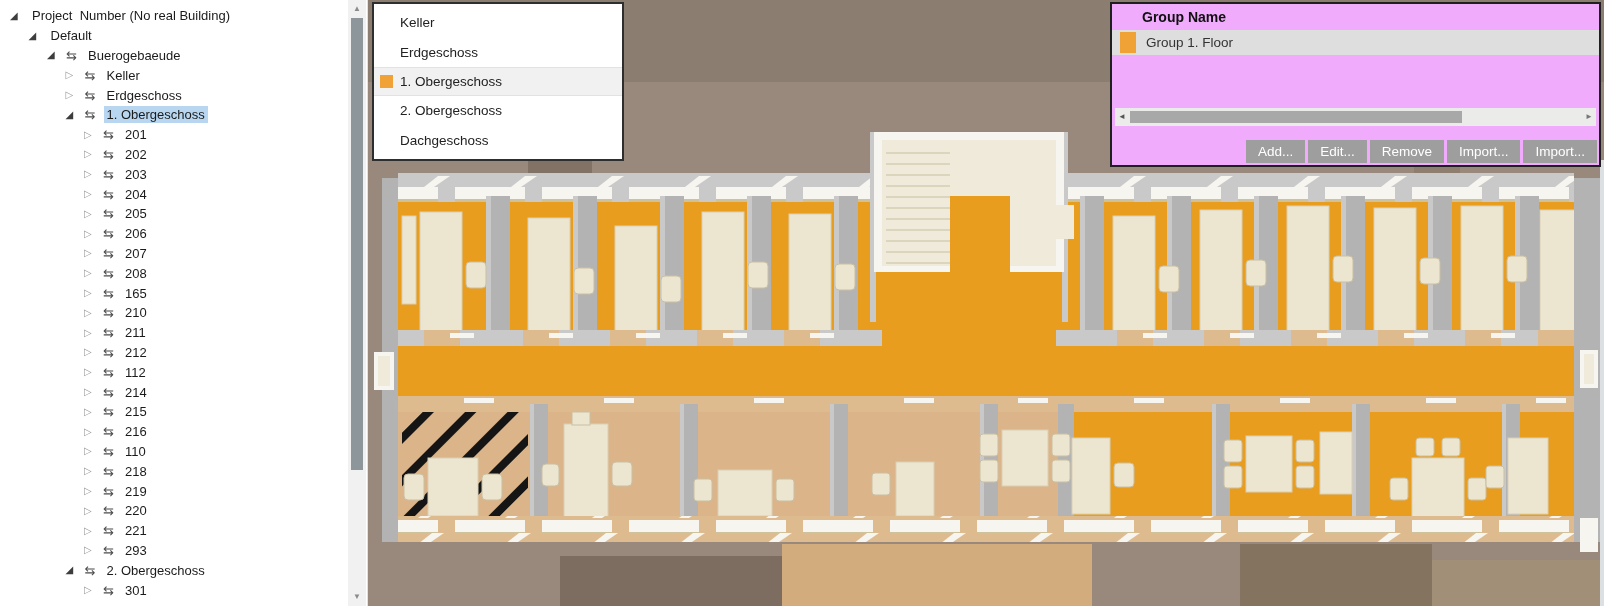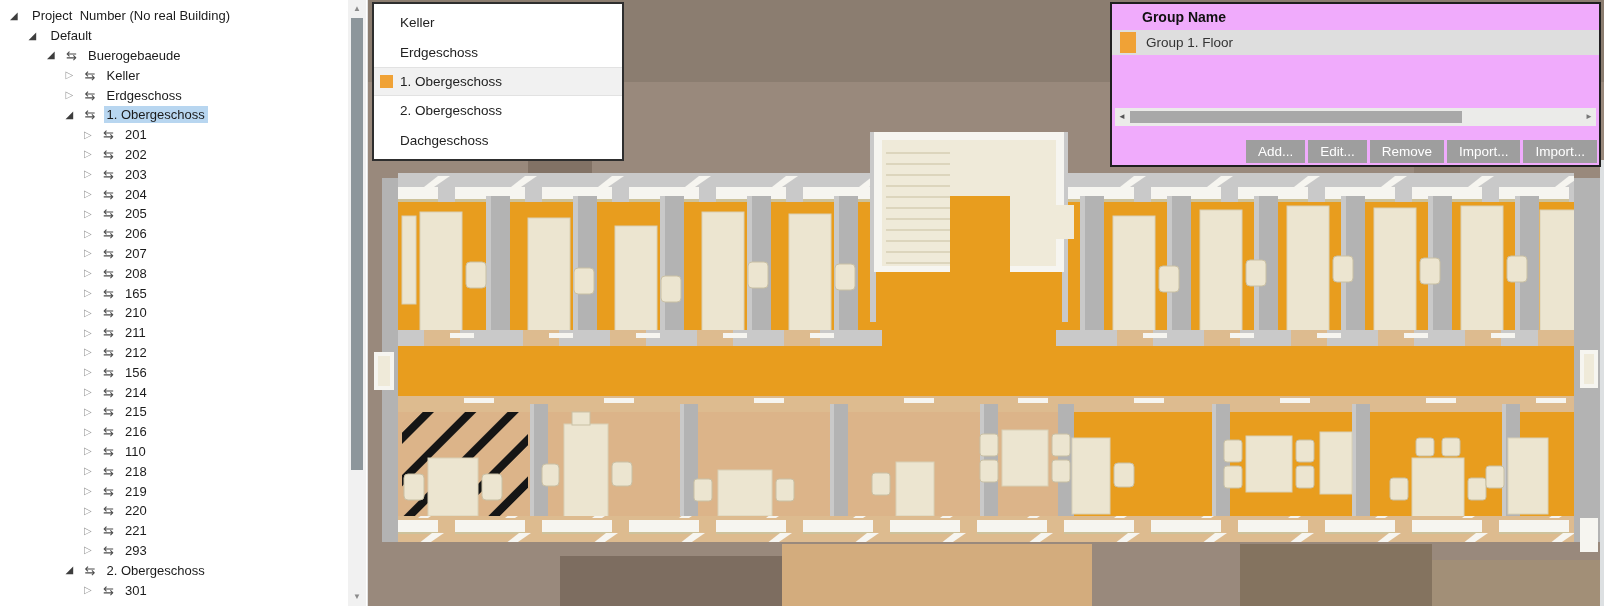--- a/index.html
+++ b/index.html
@@ -362,21 +362,21 @@
     <span class="tree-label bold">211</span>
   </div>
         <div class="tree-row" style="margin-left: 84px;">
     <span class="expander collapsed">▷</span>
     <span class="swap-icon">⇆</span>
     <span class="tree-label bold">212</span>
   </div>
         <div class="tree-row" style="margin-left: 84px;">
     <span class="expander collapsed">▷</span>
     <span class="swap-icon">⇆</span>
-    <span class="tree-label bold">156</span>
+    <span class="tree-label bold">112</span>
   </div>
         <div class="tree-row" style="margin-left: 84px;">
     <span class="expander collapsed">▷</span>
     <span class="swap-icon">⇆</span>
     <span class="tree-label bold">214</span>
   </div>
         <div class="tree-row" style="margin-left: 84px;">
     <span class="expander collapsed">▷</span>
     <span class="swap-icon">⇆</span>
     <span class="tree-label bold">215</span>

